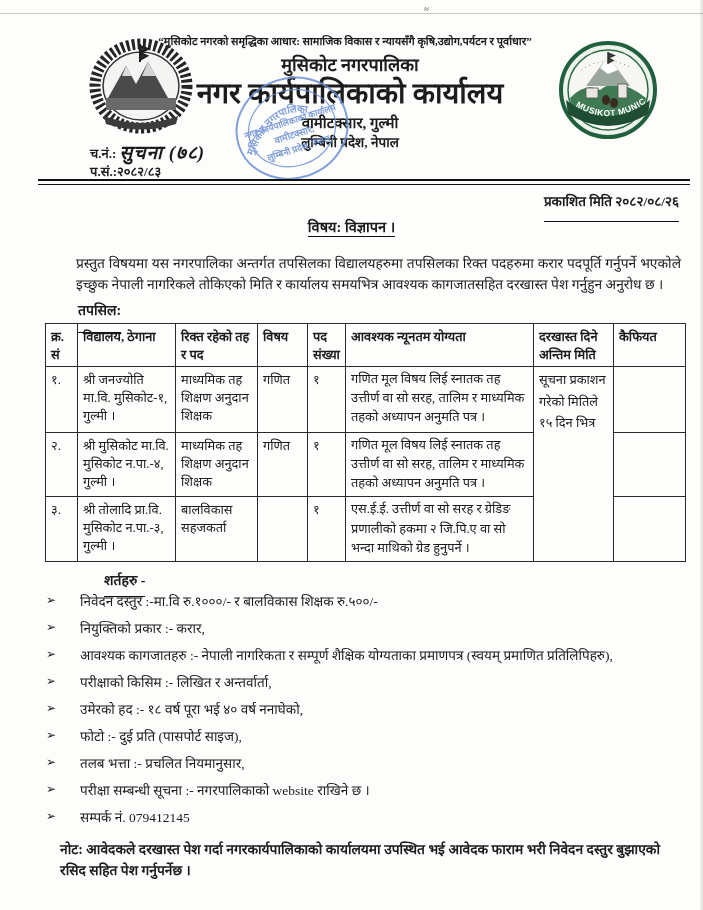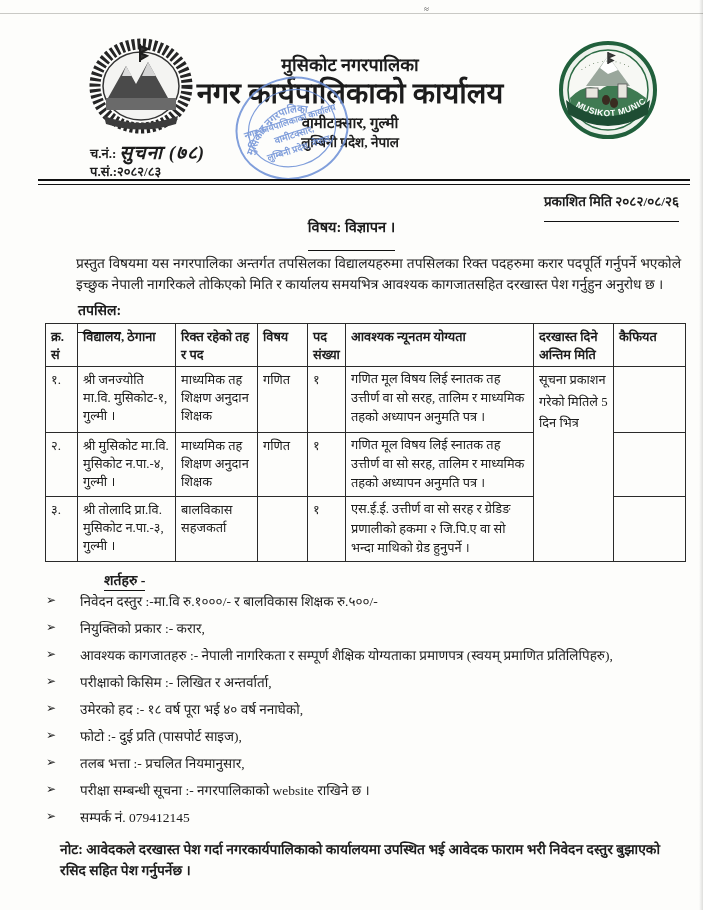--- a/index.html
+++ b/index.html
@@ -30,35 +30,35 @@
   
   .logo-right{position:absolute;top:40px;left:556px;width:104px;height:102px;}
   
   .stamp{position:absolute;top:72px;left:228px;width:130px;height:118px;opacity:0.85;transform:rotate(-18deg);}
 
   
   .content{position:absolute;top:186px;left:0;width:703px;}
   .pubdate{text-align:right;margin:6px 24px 0 0;font-size:13.5px;font-weight:bold;}
   .pubdate span{border-bottom:1.5px solid #111;padding-bottom:12px;}
   .subject{text-align:center;margin-top:6px;font-size:14.5px;font-weight:bold;}
-  .subject span{border-bottom:1.5px solid #111;padding-bottom:15px;}
+  .subject span{border-bottom:1.5px solid #111;padding-bottom:1px;}
   .bodypara{margin:17px 22px 0 76px;font-size:13.8px;line-height:1.55;text-align:justify;}
   .tapasil{margin:4px 0 4px 78px;font-size:14px;font-weight:bold;}
   .tapasil span{border-bottom:1.5px solid #111;padding-bottom:14px;}
 
   table.sched{border-collapse:collapse;margin:3px 0 0 45px;width:640px;table-layout:fixed;font-size:12.8px;}
   table.sched td,table.sched th{border:1.2px solid #2a2a2a;padding:3px 5px;vertical-align:top;text-align:left;font-weight:normal;word-wrap:break-word;}
   table.sched th{font-weight:bold;}
   td.mid{vertical-align:middle;}
   td.qual{text-align:justify;line-height:1.5;}
   td.deadline{vertical-align:middle;line-height:1.7;}
 
   
   .terms-title{margin:8px 0 2px 104px;font-size:14px;font-weight:bold;}
-  .terms-title span{border-bottom:1.5px solid #111;padding-bottom:2px;}
+  .terms-title span{border-bottom:1.5px solid #111;padding-bottom:8px;}
   ul.terms{list-style:none;margin:4px 0 0 0;padding:0;}
   ul.terms li{position:relative;margin:0 0 0 80px;padding:0 0 10px 0;font-size:13.5px;line-height:1.26;}
   ul.terms li .bullet{position:absolute;left:-34px;top:0;font-size:12px;color:#222;}
 
   
   .signblock{position:absolute;top:620px;left:462px;width:230px;height:140px;}
   .sig-svg{position:absolute;top:0;left:18px;}
   .sig-name{position:absolute;top:82px;left:0;width:230px;text-align:center;font-size:14px;font-weight:bold;color:#2e9ddb;}
   .sig-title{position:absolute;top:100px;left:0;width:230px;text-align:center;font-size:13.5px;font-weight:bold;color:#2e9ddb;}
 
@@ -67,20 +67,21 @@
 </style>
 </head>
 <body>
 
 <div class="page">
   <div class="scan-topline"></div>
   <div class="scan-rightedge"></div>
   <div class="scan-mark">≈</div>
 
   <div class="header">
+    <div class="slogan">“मुसिकोट नगरको समृद्धिका आधार: सामाजिक विकास र न्यायसँगै कृषि,उद्योग,पर्यटन र पूर्वाधार”</div>
     <div class="muni-name">मुसिकोट नगरपालिका</div>
     <div class="office-name">नगर कार्यपालिकाको कार्यालय</div>
     <div class="addr1">वामीटक्सार, गुल्मी</div>
     <div class="addr2">लुम्बिनी प्रदेश, नेपाल</div>
 
     <div class="refline">
       <span>च.नं.:</span>
       <span class="ref-hand">सुचना (७८)</span>
     </div>
     <div class="letterno">प.सं.:२०८२/८३</div>
@@ -165,21 +166,21 @@
         <th>दरखास्त दिने अन्तिम मिति</th>
         <th>कैफियत</th>
       </tr>
       <tr style="height:66px;">
         <td>१.</td>
         <td>श्री जनज्योति मा.वि. मुसिकोट-१, गुल्मी ।</td>
         <td>माध्यमिक तह शिक्षण अनुदान शिक्षक</td>
         <td class="mid">गणित</td>
         <td class="mid">१</td>
         <td class="qual">गणित मूल विषय लिई स्नातक तह उत्तीर्ण वा सो सरह, तालिम र माध्यमिक तहको अध्यापन अनुमति पत्र ।</td>
-        <td class="deadline" rowspan="3">सूचना प्रकाशन गरेको मितिले 5 दिन भित्र</td>
+        <td class="deadline" rowspan="3">सूचना प्रकाशन गरेको मितिले १५ दिन भित्र</td>
         <td></td>
       </tr>
       <tr style="height:60px;">
         <td>२.</td>
         <td>श्री मुसिकोट मा.वि. मुसिकोट न.पा.-४, गुल्मी ।</td>
         <td>माध्यमिक तह शिक्षण अनुदान शिक्षक</td>
         <td class="mid">गणित</td>
         <td class="mid">१</td>
         <td class="qual">गणित मूल विषय लिई स्नातक तह उत्तीर्ण वा सो सरह, तालिम र माध्यमिक तहको अध्यापन अनुमति पत्र ।</td>
         <td></td>

